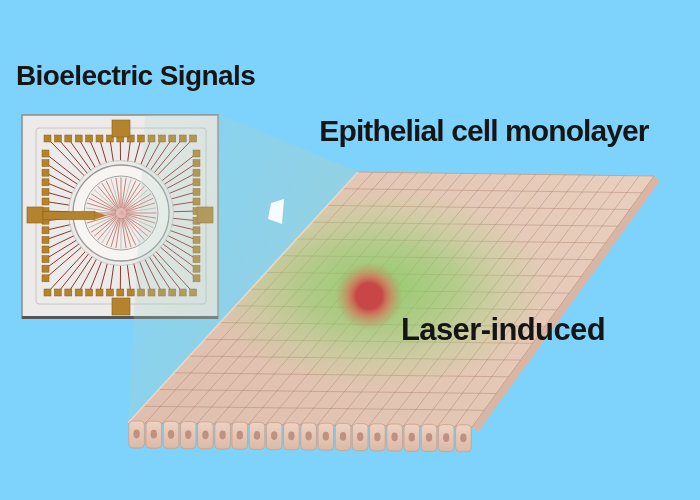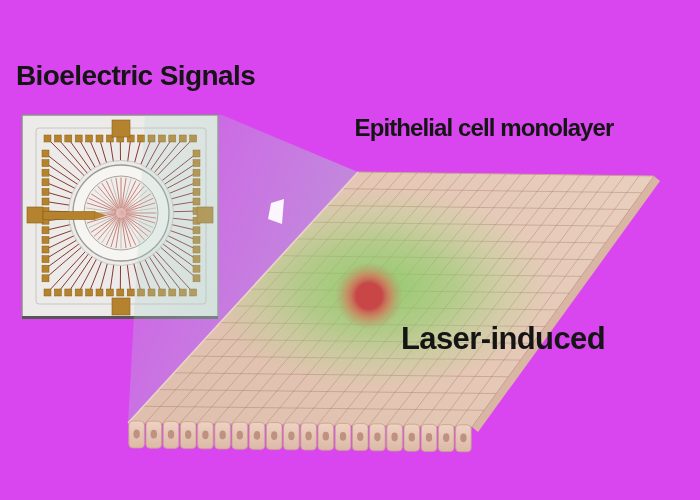--- a/index.html
+++ b/index.html
@@ -1,23 +1,23 @@
 <!DOCTYPE html>
 <html><head>
 <meta charset="utf-8">
 <style>
   html,body{margin:0;padding:0;background:#ffffff;}
-  .stage{position:relative;width:700px;height:500px;background:#d946ef;overflow:hidden;
+  .stage{position:relative;width:700px;height:500px;background:#7dd3fc;overflow:hidden;
          font-family:"Liberation Sans",sans-serif;}
   .stage svg{position:absolute;left:0;top:0;}
   .lbl{position:absolute;font-weight:700;color:#151515;white-space:nowrap;
        font-family:"Liberation Sans",sans-serif;}
   #lb-bio{left:16px;top:60px;font-size:28px;letter-spacing:-0.6px;}
-  #lb-mono{left:286px;top:114px;width:396px;text-align:center;font-size:24px;letter-spacing:-0.9px;}
-  #lb-wound{left:385px;top:321px;width:236px;text-align:center;font-size:31px;line-height:35px;letter-spacing:-0.6px;}
+  #lb-mono{left:286px;top:114px;width:396px;text-align:center;font-size:30px;letter-spacing:-0.9px;}
+  #lb-wound{left:385px;top:312px;width:236px;text-align:center;font-size:31px;line-height:35px;letter-spacing:-0.6px;}
 </style>
 </head>
 <body>
 
 <div class="stage">
 
   <svg id="illus" width="700" height="500" viewBox="0 0 700 500">
     <defs>
       <linearGradient id="beamGrad" gradientUnits="userSpaceOnUse" x1="150" y1="200" x2="360" y2="290">
         <stop offset="0" stop-color="#abd0c9" stop-opacity="0.22"></stop>

